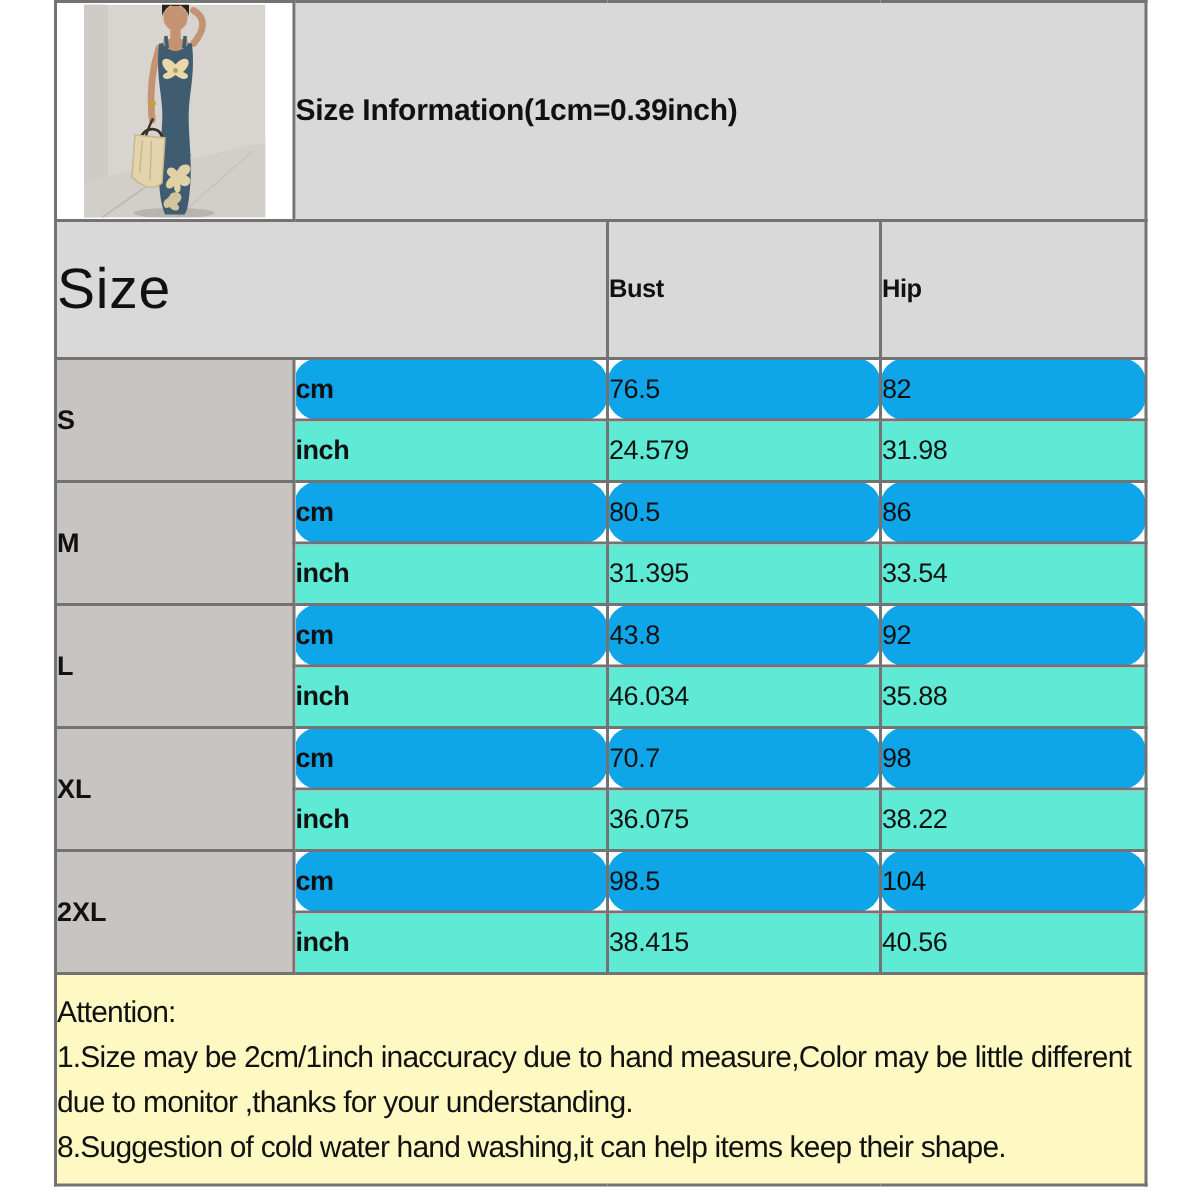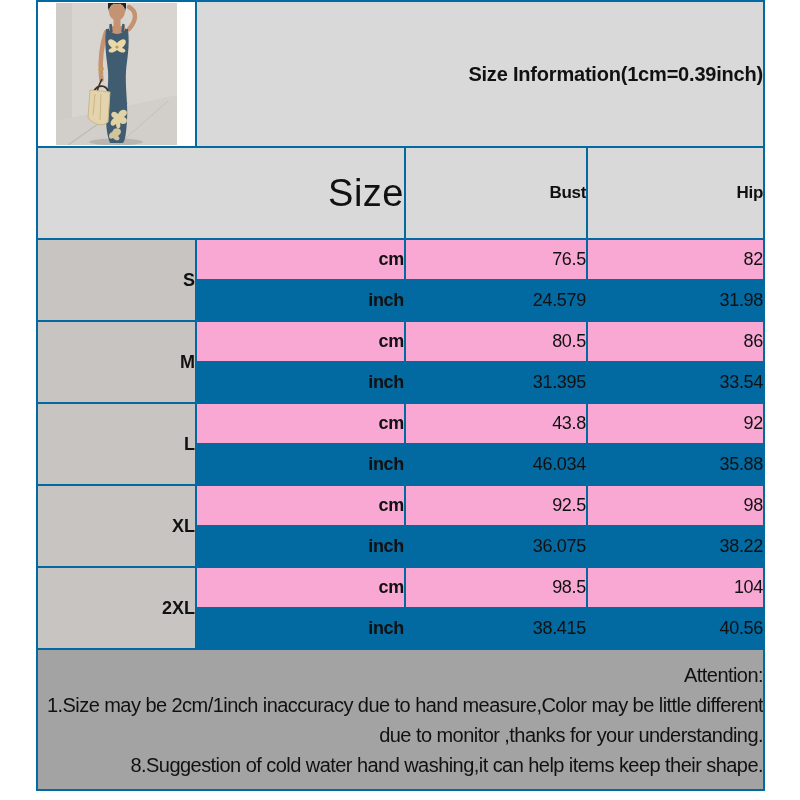--- a/index.html
+++ b/index.html
@@ -10,44 +10,44 @@
     color:#111;
   }
   .page{position:relative;width:800px;height:800px;background:#fff;}
   table.size-chart{
     position:absolute;left:36px;top:0;
     border-collapse:collapse;
     table-layout:fixed;
     width:727px;
   }
   table.size-chart td{
-    border:2px solid #0369a1;
-    text-align:right;
+    border:2px solid #737373;
+    text-align:left;
     vertical-align:middle;
     padding:0;
     overflow:hidden;
   }
   
   td.photo-cell{background:#ffffff;height:144px;}
   td.title-cell{background:#d9d9d9;}
   .title-text{font-size:20px;font-weight:700;letter-spacing:-0.2px;}
   
   td.head-cell{background:#d9d9d9;height:90px;}
   .size-big{font-size:38px;font-weight:400;letter-spacing:0.5px;}
-  .col-head{font-size:17px;font-weight:700;letter-spacing:-0.3px;padding-left:40px;}
+  .col-head{font-size:17px;font-weight:700;letter-spacing:-0.3px;}
   
   td.size-label-cell{background:#c7c4c1;font-size:18px;font-weight:700;}
-  tr.cm-row td.data{background:#f9a8d4;}
-  tr.inch-row td.data{background:#0369a1;}
+  tr.cm-row td.data{background:#0ea5e9;border-radius:16px;}
+  tr.inch-row td.data{background:#5eead4;}
   td.unit-cell{font-weight:700;font-size:18px;letter-spacing:-0.3px;}
   td.value-cell{font-weight:400;font-size:18px;letter-spacing:-0.3px;}
   tr.data-row td{height:39px;}
   
   td.attention-cell{
-    background:#a3a3a3;
+    background:#fef9c3;
     height:139px;
     text-align:left;
     vertical-align:top;
     padding:3px 6px;
     margin-left:12px;
   }
   .attention-line{
     font-size:20px;
     line-height:30px;
     font-weight:400;
@@ -161,21 +161,21 @@
     </tr>
     <tr class="data-row inch-row">
       <td class="unit-cell data">inch</td>
       <td class="value-cell data">46.034</td>
       <td class="value-cell data">35.88</td>
     </tr>
 
     <tr class="data-row cm-row">
       <td class="size-label-cell" rowspan="2">XL</td>
       <td class="unit-cell data">cm</td>
-      <td class="value-cell data">92.5</td>
+      <td class="value-cell data">70.7</td>
       <td class="value-cell data">98</td>
     </tr>
     <tr class="data-row inch-row">
       <td class="unit-cell data">inch</td>
       <td class="value-cell data">36.075</td>
       <td class="value-cell data">38.22</td>
     </tr>
 
     <tr class="data-row cm-row">
       <td class="size-label-cell" rowspan="2">2XL</td>

